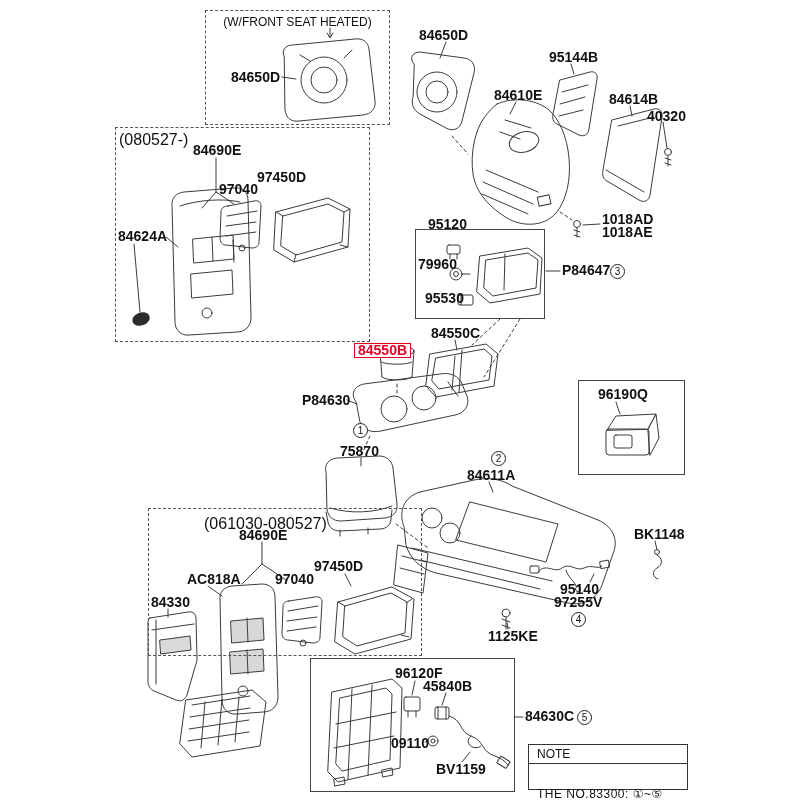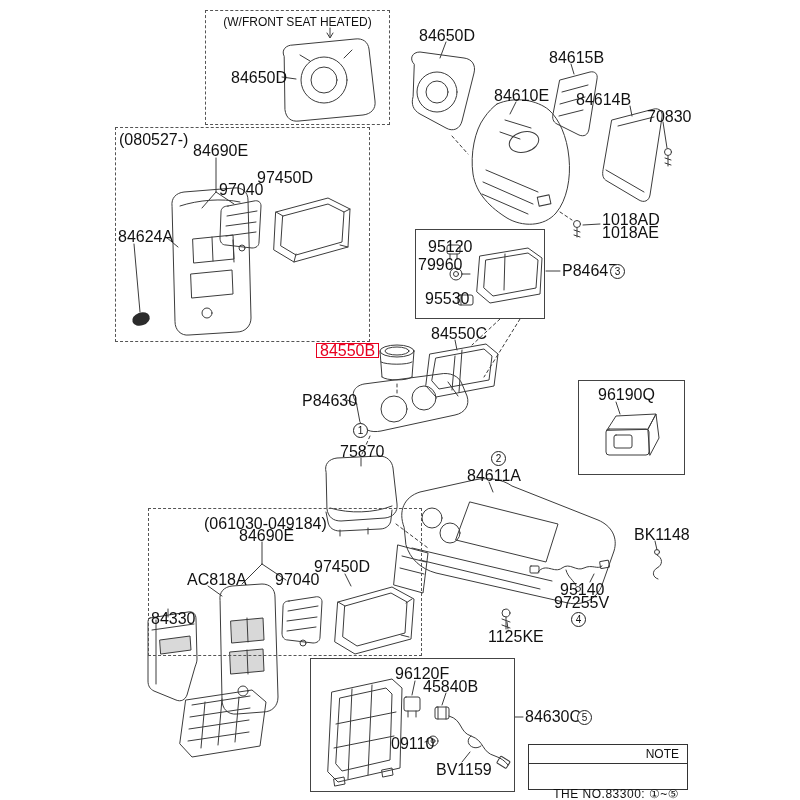--- a/index.html
+++ b/index.html
@@ -1,27 +1,27 @@
 <!DOCTYPE html>
 <html style="--hl: #e8001f;"><head>
 <meta charset="utf-8">
 <style>
   * { margin:0; padding:0; box-sizing:border-box; }
   html,body { width:800px; height:800px; background:#fff; }
   body { position:relative; font-family:"Liberation Sans", sans-serif; color:#111; overflow:hidden; }
   .stage { position:absolute; left:0; top:0; width:800px; height:800px; }
   svg.art { position:absolute; left:0; top:0; }
-  .lbl { position:absolute; font-size:16px; white-space:nowrap; line-height:13px; }
+  .lbl { position:absolute; font-size:14px; white-space:nowrap; line-height:13px;font-weight:bold; }
   .cap { position:absolute; font-size:16px; white-space:nowrap; }
   .box { position:absolute; border:1px solid #444; background:transparent; }
   .box.dashed { border:1px dashed #555; }
   .callout { position:absolute; width:15px; height:15px; border:1px solid #222; border-radius:50%;
              font-size:10px; line-height:13px; text-align:center; background:#fff; }
-  .red { color:var(--hl,#e8001f); border:1px solid var(--hl,#e8001f); padding:0 3px; background:#fff; }
-  .note-box { position:absolute; left:528px; top:744px; width:160px; height:46px; border:1px solid #333; background:#fff;text-align:right; }
+  .red { color:var(--hl,#e8001f); border:1px solid var(--hl,#e8001f); padding:0 3px; background:#fff;margin-left:38px; }
+  .note-box { position:absolute; left:528px; top:744px; width:160px; height:46px; border:1px solid #333; background:#fff; }
   .note-title { border-bottom:1px solid #333; padding:2px 8px; font-size:12px; }
   .note-body { padding:3px 8px; font-size:12px; letter-spacing:0.5px;margin-top:20px; }
   .centered { left:50%; transform:translateX(-50%); top:4px; position:absolute; white-space:nowrap; font-size:12px; }
 </style>
 </head>
 <body>
 
 <div class="stage">
 
   <svg class="art" width="800" height="800" viewBox="0 0 800 800">
@@ -266,50 +266,50 @@
   <div class="box dashed" style="left:205px;top:10px;width:185px;height:115px">
     <div class="centered">(W/FRONT SEAT HEATED)</div>
   </div>
   <div class="box dashed" style="left:115px;top:127px;width:255px;height:215px"></div>
   <div class="box" style="left:415px;top:229px;width:130px;height:90px"></div>
   <div class="box" style="left:578px;top:380px;width:107px;height:95px"></div>
   <div class="box dashed" style="left:148px;top:508px;width:274px;height:148px"></div>
   <div class="box" style="left:310px;top:658px;width:205px;height:134px"></div>
 
   <div class="cap" style="left:119px;top:131px">(080527-)</div>
-  <div class="cap" style="left:204px;top:515px">(061030-049184)</div>
+  <div class="cap" style="left:204px;top:515px">(061030-080527)</div>
 
   <div class="lbl" style="left:231px;top:71px">84650D</div>
   <div class="lbl" style="left:419px;top:29px">84650D</div>
-  <div class="lbl" style="left:549px;top:51px">84615B</div>
+  <div class="lbl" style="left:549px;top:51px">95144B</div>
   <div class="lbl" style="left:494px;top:89px">84610E</div>
-  <div class="lbl" style="left:576px;top:93px">84614B</div>
-  <div class="lbl" style="left:647px;top:110px">70830</div>
+  <div class="lbl" style="left:609px;top:93px">84614B</div>
+  <div class="lbl" style="left:647px;top:110px">40320</div>
   <div class="lbl" style="left:602px;top:213px">1018AD</div>
   <div class="lbl" style="left:602px;top:226px">1018AE</div>
   <div class="lbl" style="left:193px;top:144px">84690E</div>
   <div class="lbl" style="left:219px;top:183px">97040</div>
   <div class="lbl" style="left:257px;top:171px">97450D</div>
   <div class="lbl" style="left:118px;top:230px">84624A</div>
-  <div class="lbl" style="left:428px;top:240px">95120</div>
+  <div class="lbl" style="left:428px;top:218px">95120</div>
   <div class="lbl" style="left:418px;top:258px">79960</div>
   <div class="lbl" style="left:425px;top:292px">95530</div>
   <div class="lbl" style="left:562px;top:264px">P84647</div>
   <div class="lbl red" style="left:316px;top:343px">84550B</div>
   <div class="lbl" style="left:431px;top:327px">84550C</div>
   <div class="lbl" style="left:302px;top:394px">P84630</div>
   <div class="lbl" style="left:340px;top:445px">75870</div>
   <div class="lbl" style="left:598px;top:388px">96190Q</div>
   <div class="lbl" style="left:467px;top:469px">84611A</div>
   <div class="lbl" style="left:634px;top:528px">BK1148</div>
   <div class="lbl" style="left:239px;top:529px">84690E</div>
   <div class="lbl" style="left:314px;top:560px">97450D</div>
   <div class="lbl" style="left:275px;top:573px">97040</div>
   <div class="lbl" style="left:187px;top:573px">AC818A</div>
-  <div class="lbl" style="left:151px;top:612px">84330</div>
+  <div class="lbl" style="left:151px;top:596px">84330</div>
   <div class="lbl" style="left:560px;top:583px">95140</div>
   <div class="lbl" style="left:554px;top:596px">97255V</div>
   <div class="lbl" style="left:488px;top:630px">1125KE</div>
   <div class="lbl" style="left:395px;top:667px">96120F</div>
   <div class="lbl" style="left:423px;top:680px">45840B</div>
   <div class="lbl" style="left:391px;top:737px">09110</div>
   <div class="lbl" style="left:436px;top:763px">BV1159</div>
   <div class="lbl" style="left:525px;top:710px">84630C</div>
 
   <div class="callout" style="left:353px;top:423px">1</div>

